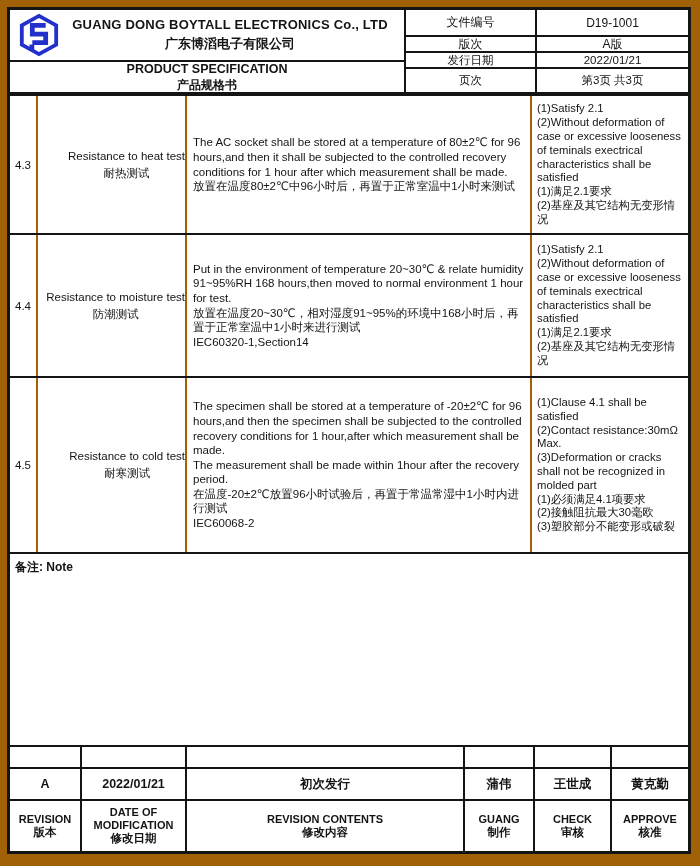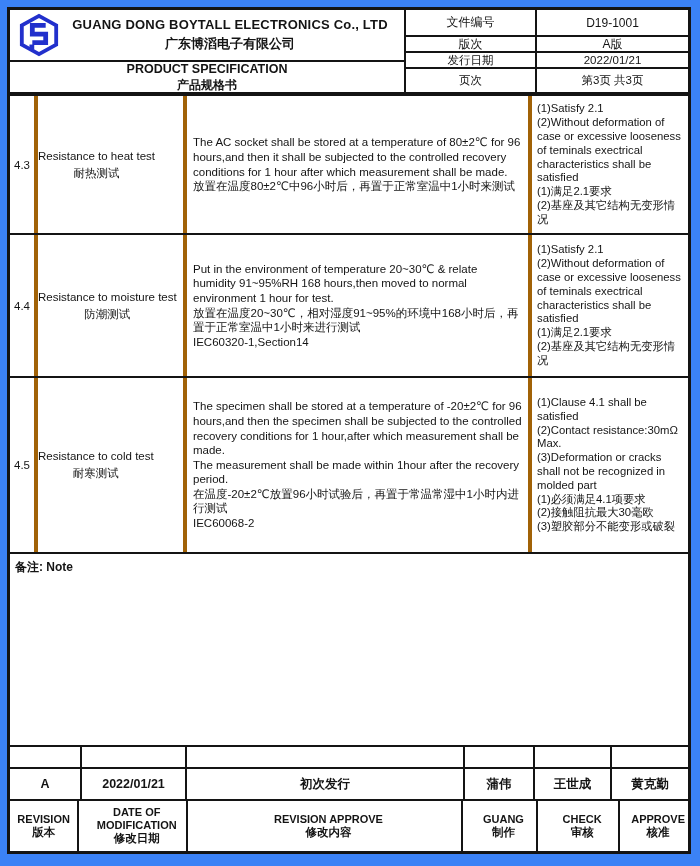--- a/index.html
+++ b/index.html
@@ -2,21 +2,21 @@
 <html><head>
 <meta charset="utf-8">
 <style>
   * { box-sizing: border-box; margin: 0; padding: 0; }
   html, body { background: #ffffff; }
   body {
     width: 700px; height: 866px;
     font-family: "Liberation Sans", "DejaVu Sans", sans-serif;
     color: #141414; position: relative;
   }
-  .sheet { position: absolute; inset: 0; background: #3b82f6; }
+  .sheet { position: absolute; inset: 0; background: #a16207; }
   .frame {
     position: absolute; left: 7px; top: 7px; width: 684px; height: 847px;
     border: 3px solid #141414; display: flex; flex-direction: column;
     background: #fff;
   }
   .pre { white-space: pre-wrap; }
 
   
   .hdr { height: 86px; display: flex; border-bottom: 4px solid #141414; }
   .hdr-left { width: 396px; border-right: 2px solid #141414; display: flex; flex-direction: column; }
@@ -34,36 +34,36 @@
   .hr1 { height: 27px; border-bottom: 2px solid #141414; }
   .hr2 { height: 16px; border-bottom: 2px solid #141414; }
   .hr3 { height: 16px; border-bottom: 2px solid #141414; font-size: 11.5px; }
   .hr4 { flex: 1; font-size: 11.5px; }
 
   
   .trow { display: flex; border-bottom: 2px solid #141414; }
   .h-43 { height: 139px; }
   .h-44 { height: 143px; }
   .h-45 { height: 176px; }
-  .cell { border-right: 4px solid #a16207; display: flex; align-items: center; }
+  .cell { border-right: 2px solid #a16207; display: flex; align-items: center; }
   .cell.last { border-right: none; }
   .c-num { width: 28px; justify-content: center; font-size: 11.5px; }
-  .c-name { width: 149px; justify-content: flex-start; text-align: center; font-size: 11.5px; line-height: 1.45; }
+  .c-name { width: 149px; justify-content: flex-end; text-align: center; font-size: 11.5px; line-height: 1.45; }
   .c-desc { width: 345px; padding: 4px 6px; font-size: 11.5px; line-height: 1.27; }
   .c-req { flex: 1; padding: 4px 5px; font-size: 11.3px; line-height: 1.22; }
 
   
   .note { height: 193px; border-bottom: 2px solid #141414; padding: 3px 5px; }
   .note-label { font-weight: bold; font-size: 12px; }
 
   
   .frow { display: flex; }
   .f-empty { height: 22px; border-bottom: 2px solid #141414; }
   .f-vals { height: 32px; border-bottom: 2px solid #141414; }
-  .f-heads { flex: 1; gap: 8px; }
+  .f-heads { flex: 1; }
   .fcell { border-right: 2px solid #141414; display: flex; flex-direction: column; align-items: center; justify-content: center; text-align: center; font-weight: bold; }
   .fcell.last { border-right: none; }
   .fc1 { width: 72px; } .fc2 { width: 105px; } .fc3 { width: 278px; }
   .fc4 { width: 70px; } .fc5 { width: 77px; } .fc6 { flex: 1; border-radius: 11px; }
   .f-vals .fcell { font-size: 12.5px; }
   .f-heads .fcell { font-size: 11px; line-height: 1.2; padding: 2px 3px; }
   .f-heads .cn { font-size: 11.5px; }
 </style>
 </head>
 <body>
@@ -195,21 +195,21 @@
     <div class="frow f-heads">
       <div class="fcell fc1">
         <span class="en">REVISION</span>
         <span class="cn">版本</span>
       </div>
       <div class="fcell fc2">
         <span class="en">DATE OF MODIFICATION</span>
         <span class="cn">修改日期</span>
       </div>
       <div class="fcell fc3">
-        <span class="en">REVISION APPROVE</span>
+        <span class="en">REVISION CONTENTS</span>
         <span class="cn">修改内容</span>
       </div>
       <div class="fcell fc4">
         <span class="en">GUANG</span>
         <span class="cn">制作</span>
       </div>
       <div class="fcell fc5">
         <span class="en">CHECK</span>
         <span class="cn">审核</span>
       </div>

